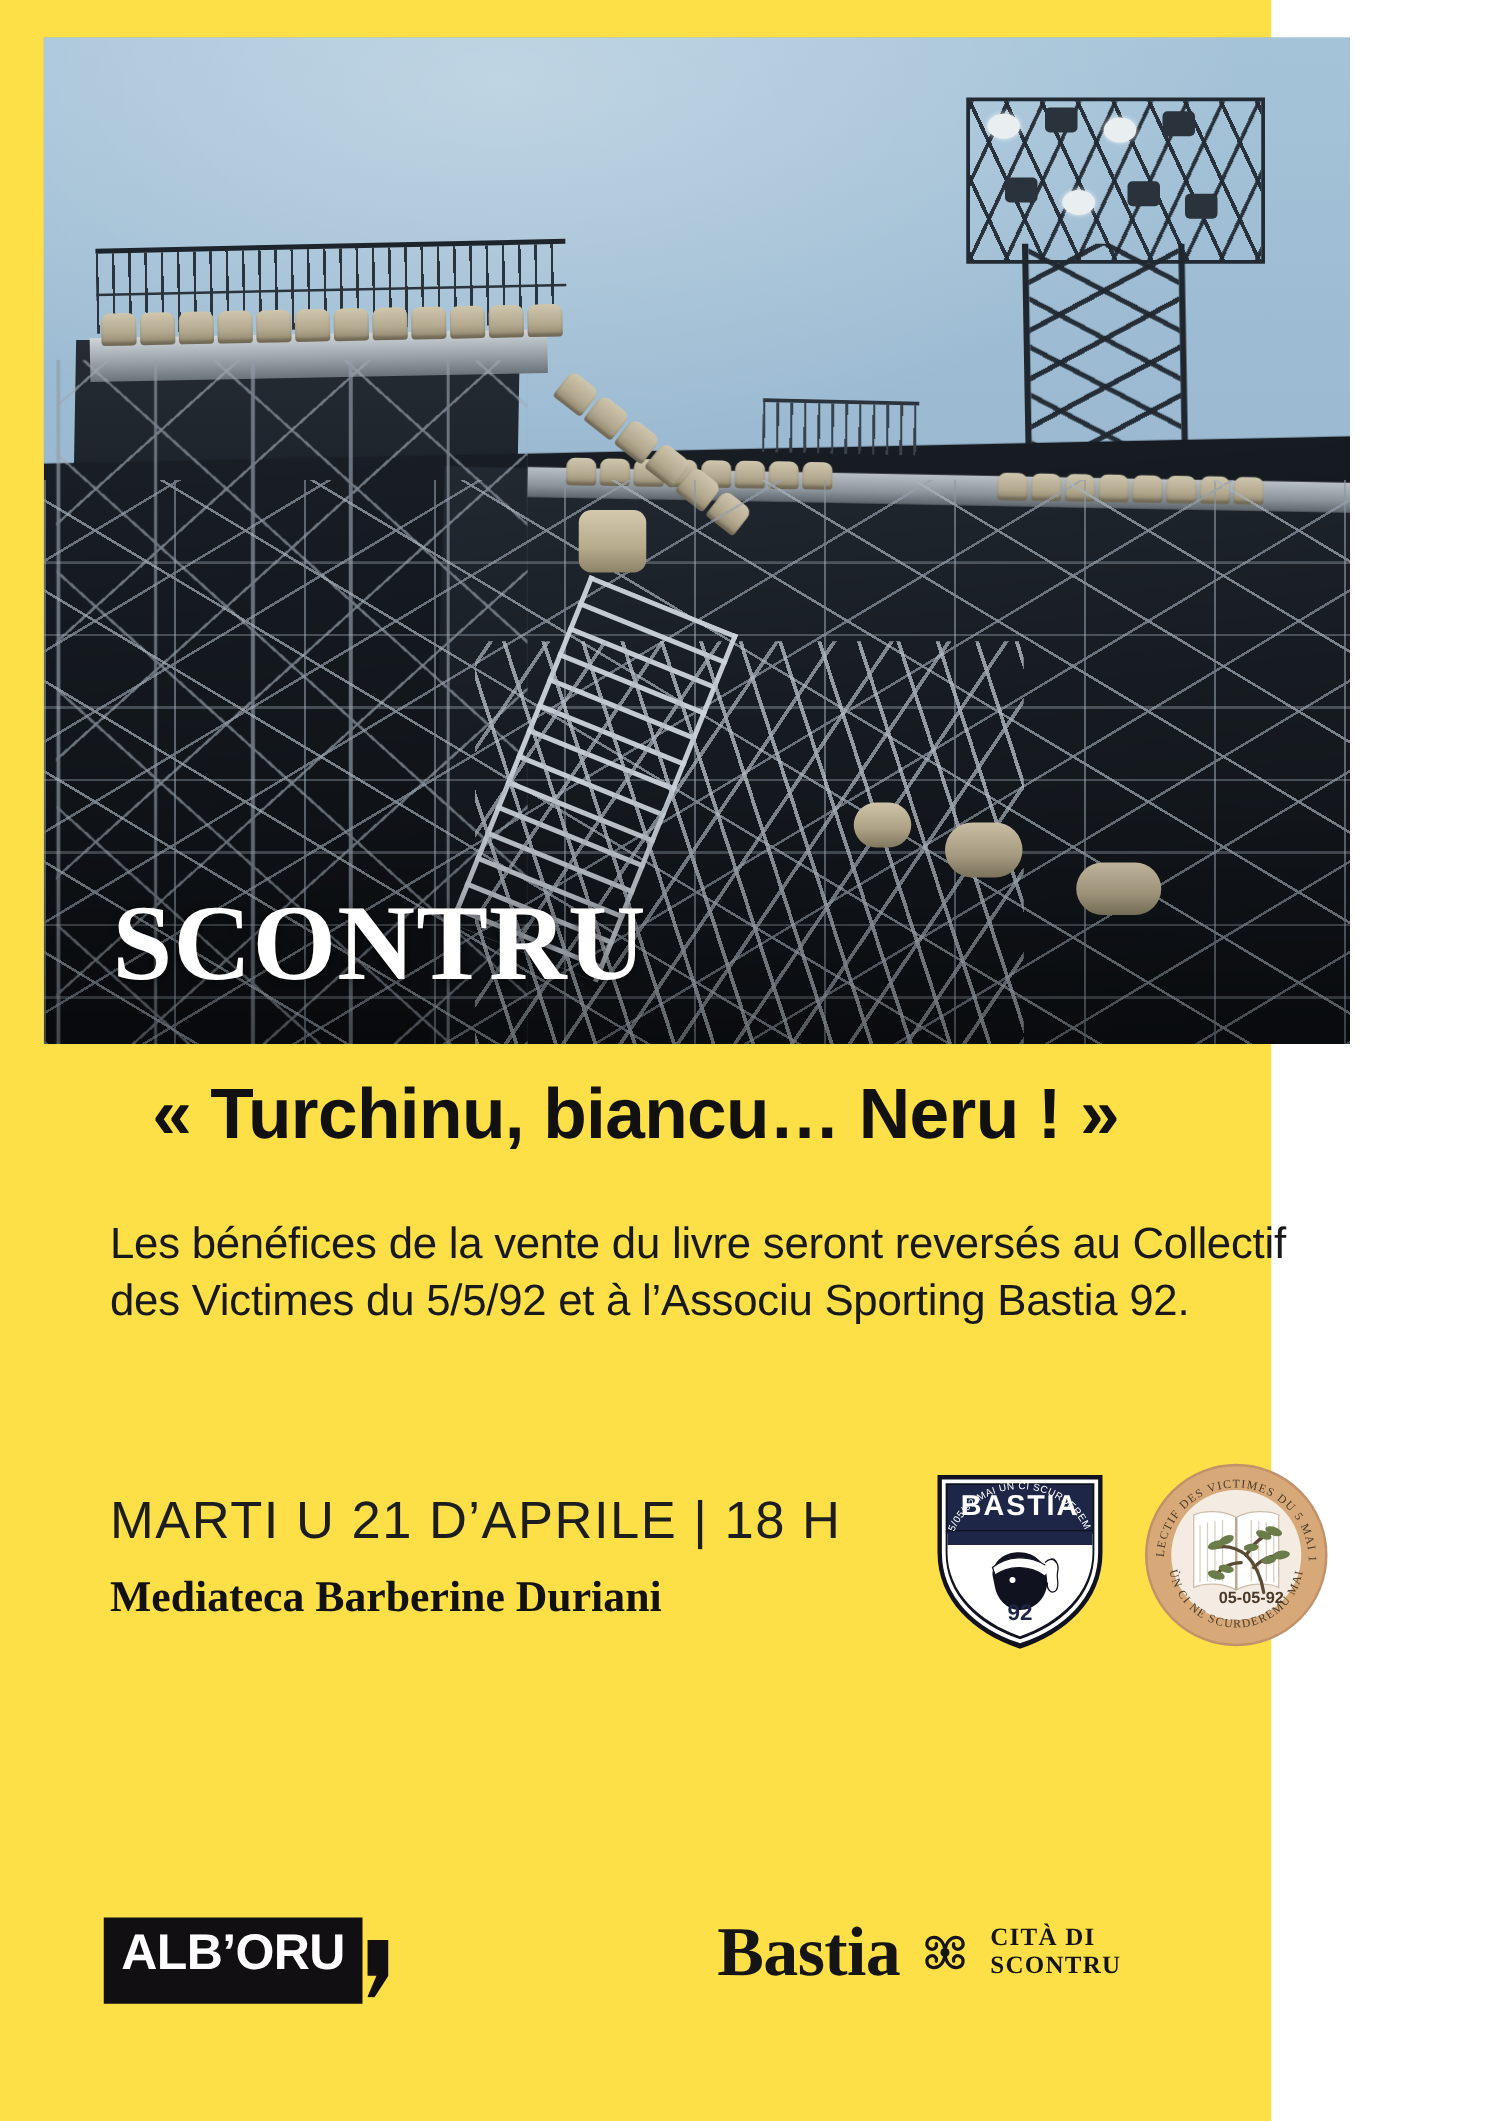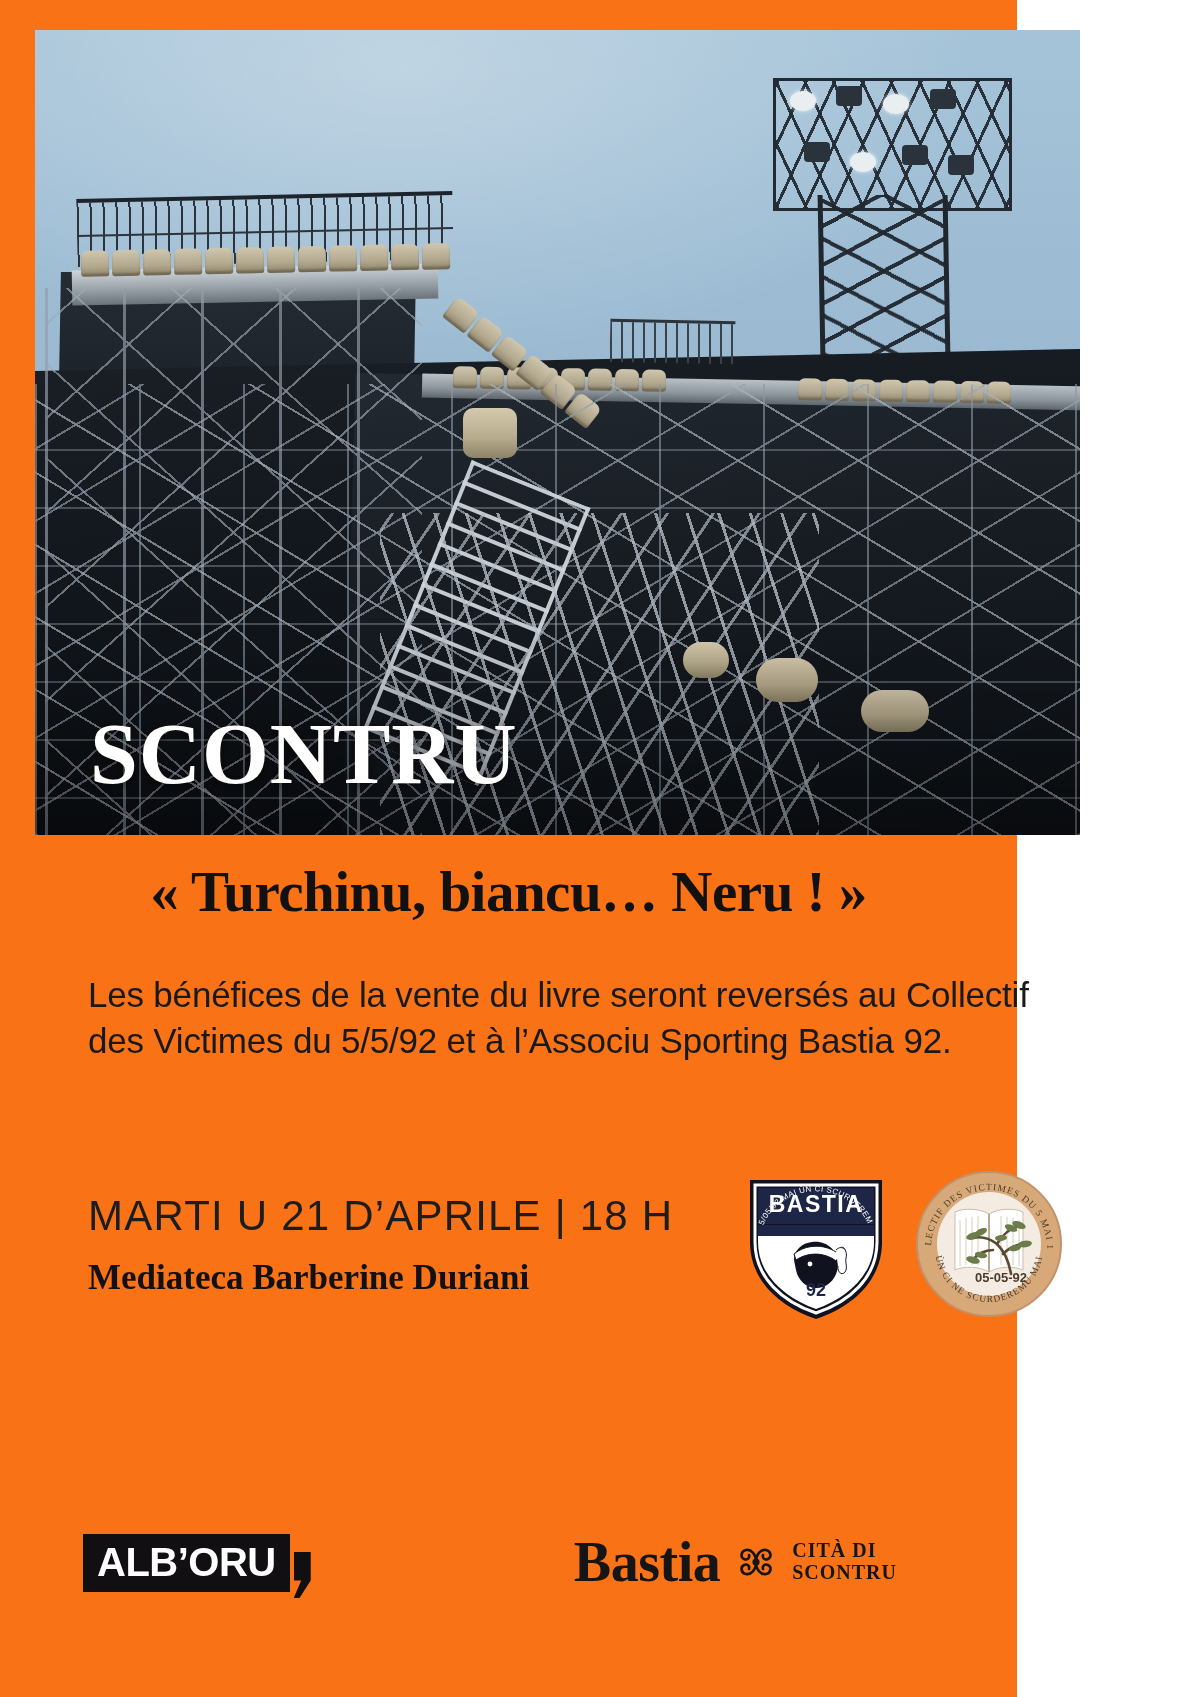--- a/index.html
+++ b/index.html
@@ -13,21 +13,21 @@
     font-family: "Liberation Sans", sans-serif;
     -webkit-font-smoothing: antialiased;
     overflow: hidden;
     position: relative;
   }
 
   .poster {
     position: relative;
     width: 1017px;
     height: 1697px;
-    background: #f97316;
+    background: #fde047;
   }
 
   
   .hero {
     position: absolute;
     left: 35px;
     top: 30px;
     width: 1045px;
     height: 805px;
     overflow: hidden;
@@ -228,21 +228,21 @@
     color: #ffffff;
     text-shadow: 0 2px 10px rgba(0,0,0,.55);
   }
 
   
   .headline {
     position: absolute;
     left: 0; right: 0;
     top: 862px;
     text-align: center;
-    font-family: Liberation Serif, serif;
+    font-family: Liberation Sans, sans-serif;
     font-weight: 700;
     font-size: 57px;
     line-height: 1.05;
     color: #111111;
     letter-spacing: -0.5px;
   }
 
   .body-block {
     position: absolute;
     left: 88px;
@@ -312,21 +312,21 @@
     display: flex;
     align-items: flex-start;
   }
   .alboru-box {
     background: #120f12;
     color: #ffffff;
     font-family: "Liberation Sans", sans-serif;
     font-weight: 700;
     font-size: 40px;
     letter-spacing: -0.5px;
-    padding: 8px 14px 10px 14px;
+    padding: 8px 14px 21px 14px;
     line-height: 1;
   }
   .alboru-comma {
     width: 17px;
     height: 46px;
     margin-left: 4px;
     margin-top: 18px;
     background: #120f12;
     clip-path: polygon(0 0, 100% 0, 100% 62%, 34% 100%, 0 100%, 44% 62%, 0 62%);
   }

